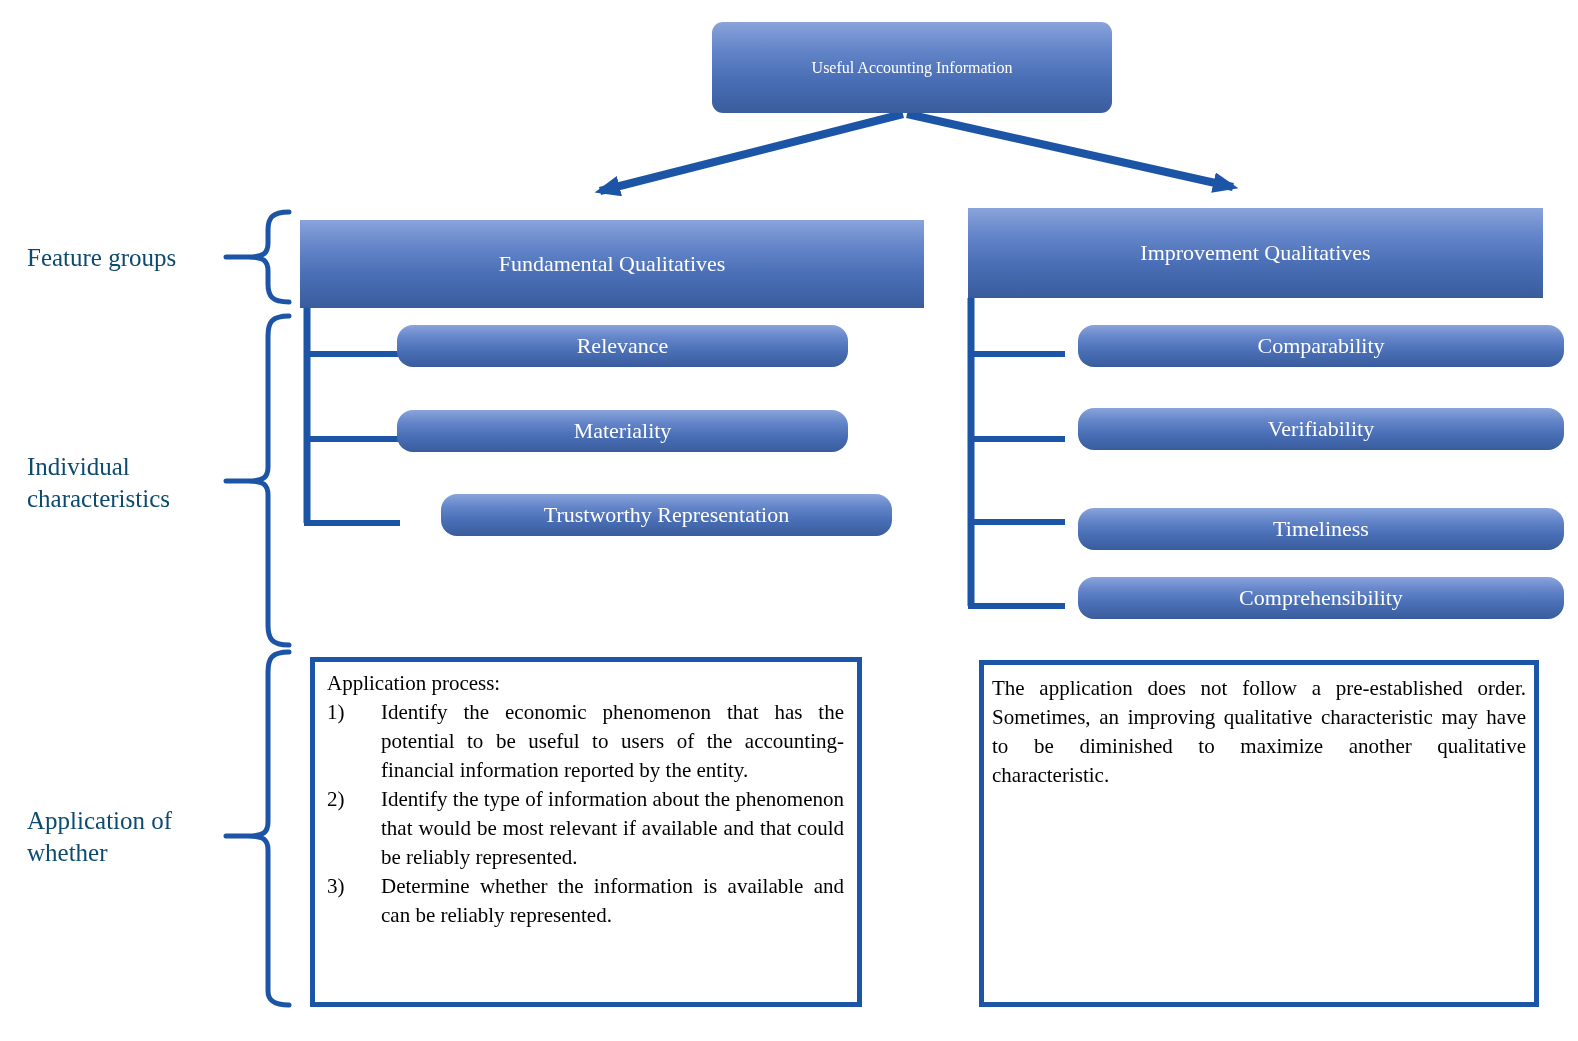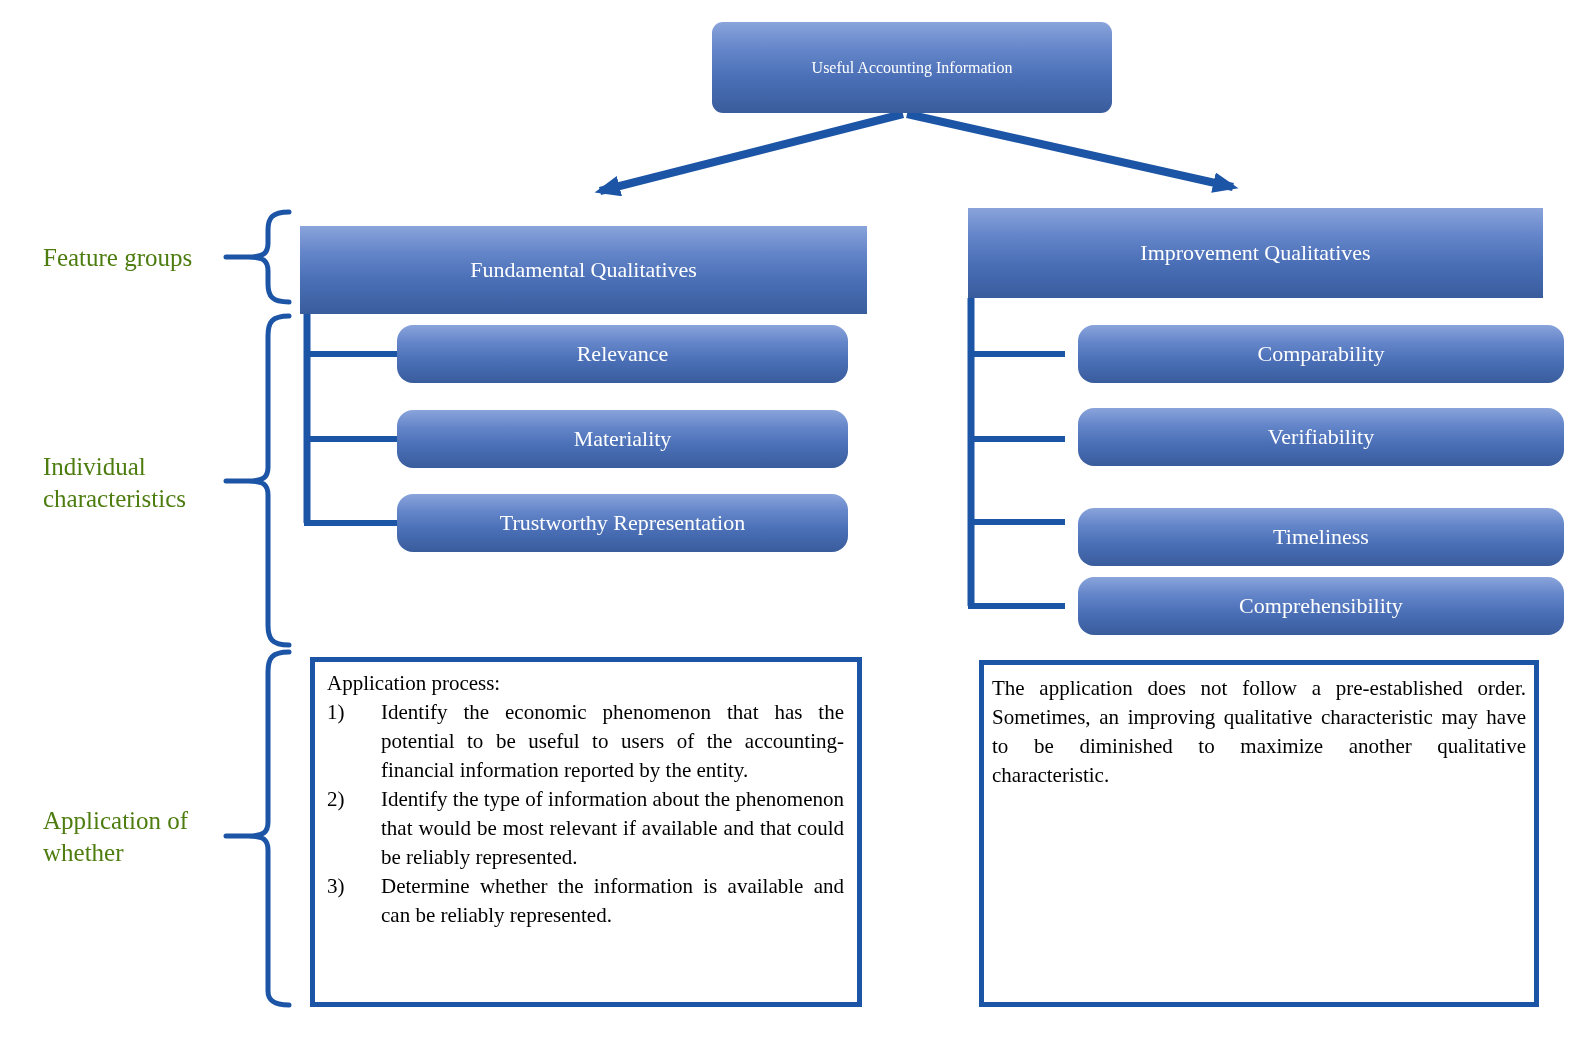--- a/index.html
+++ b/index.html
@@ -19,28 +19,28 @@
     text-align:center;
     z-index:1;
     box-sizing:border-box;
   }
   .root-node{
     left:712px;top:22px;width:400px;height:91px;
     border-radius:11px;font-size:16px;line-height:1.35;
     padding:0 72px;
   }
   .hdr{height:88px;font-size:22px;}
-  .hdr-left{left:300px;top:226px;width:567px;}
+  .hdr-left{left:300px;top:220px;width:624px;}
   .hdr-right{left:968px;top:208px;width:575px;height:90px;}
-  .sub{height:58px;border-radius:16px;font-size:22px;}
+  .sub{height:42px;border-radius:16px;font-size:22px;}
   .sub-left{left:397px;width:451px;}
   .sub-right{left:1062px;width:486px;margin-left:16px;}
   .side-label{
-    position:absolute;left:43px;
-    color:#4d7c0f;font-size:25px;line-height:1.28;
+    position:absolute;left:27px;
+    color:#0c4a6e;font-size:25px;line-height:1.28;
     z-index:1;
   }
   .lbl-feature{top:242px;width:230px;}
   .lbl-individual{top:451px;width:185px;}
   .lbl-application{top:805px;width:205px;}
   .txtbox{
     position:absolute;
     border:5px solid #1D55A6;background:#ffffff;
     box-sizing:border-box;
     color:#000000;font-size:21px;line-height:1.38;
@@ -97,21 +97,21 @@
 
   <div class="gbox hdr hdr-left">
     <span>Fundamental Qualitatives</span>
   </div>
   <div class="gbox sub sub-left" style="top:325px;">
     <span>Relevance</span>
   </div>
   <div class="gbox sub sub-left" style="top:410px;">
     <span>Materiality</span>
   </div>
-  <div class="gbox sub sub-left" style="top:494px;">
+  <div class="gbox sub sub-left" style="top:494px;margin-left:44px;">
     <span>Trustworthy Representation</span>
   </div>
 
   <div class="gbox hdr hdr-right">
     <span>Improvement Qualitatives</span>
   </div>
   <div class="gbox sub sub-right" style="top:325px;">
     <span>Comparability</span>
   </div>
   <div class="gbox sub sub-right" style="top:408px;">

